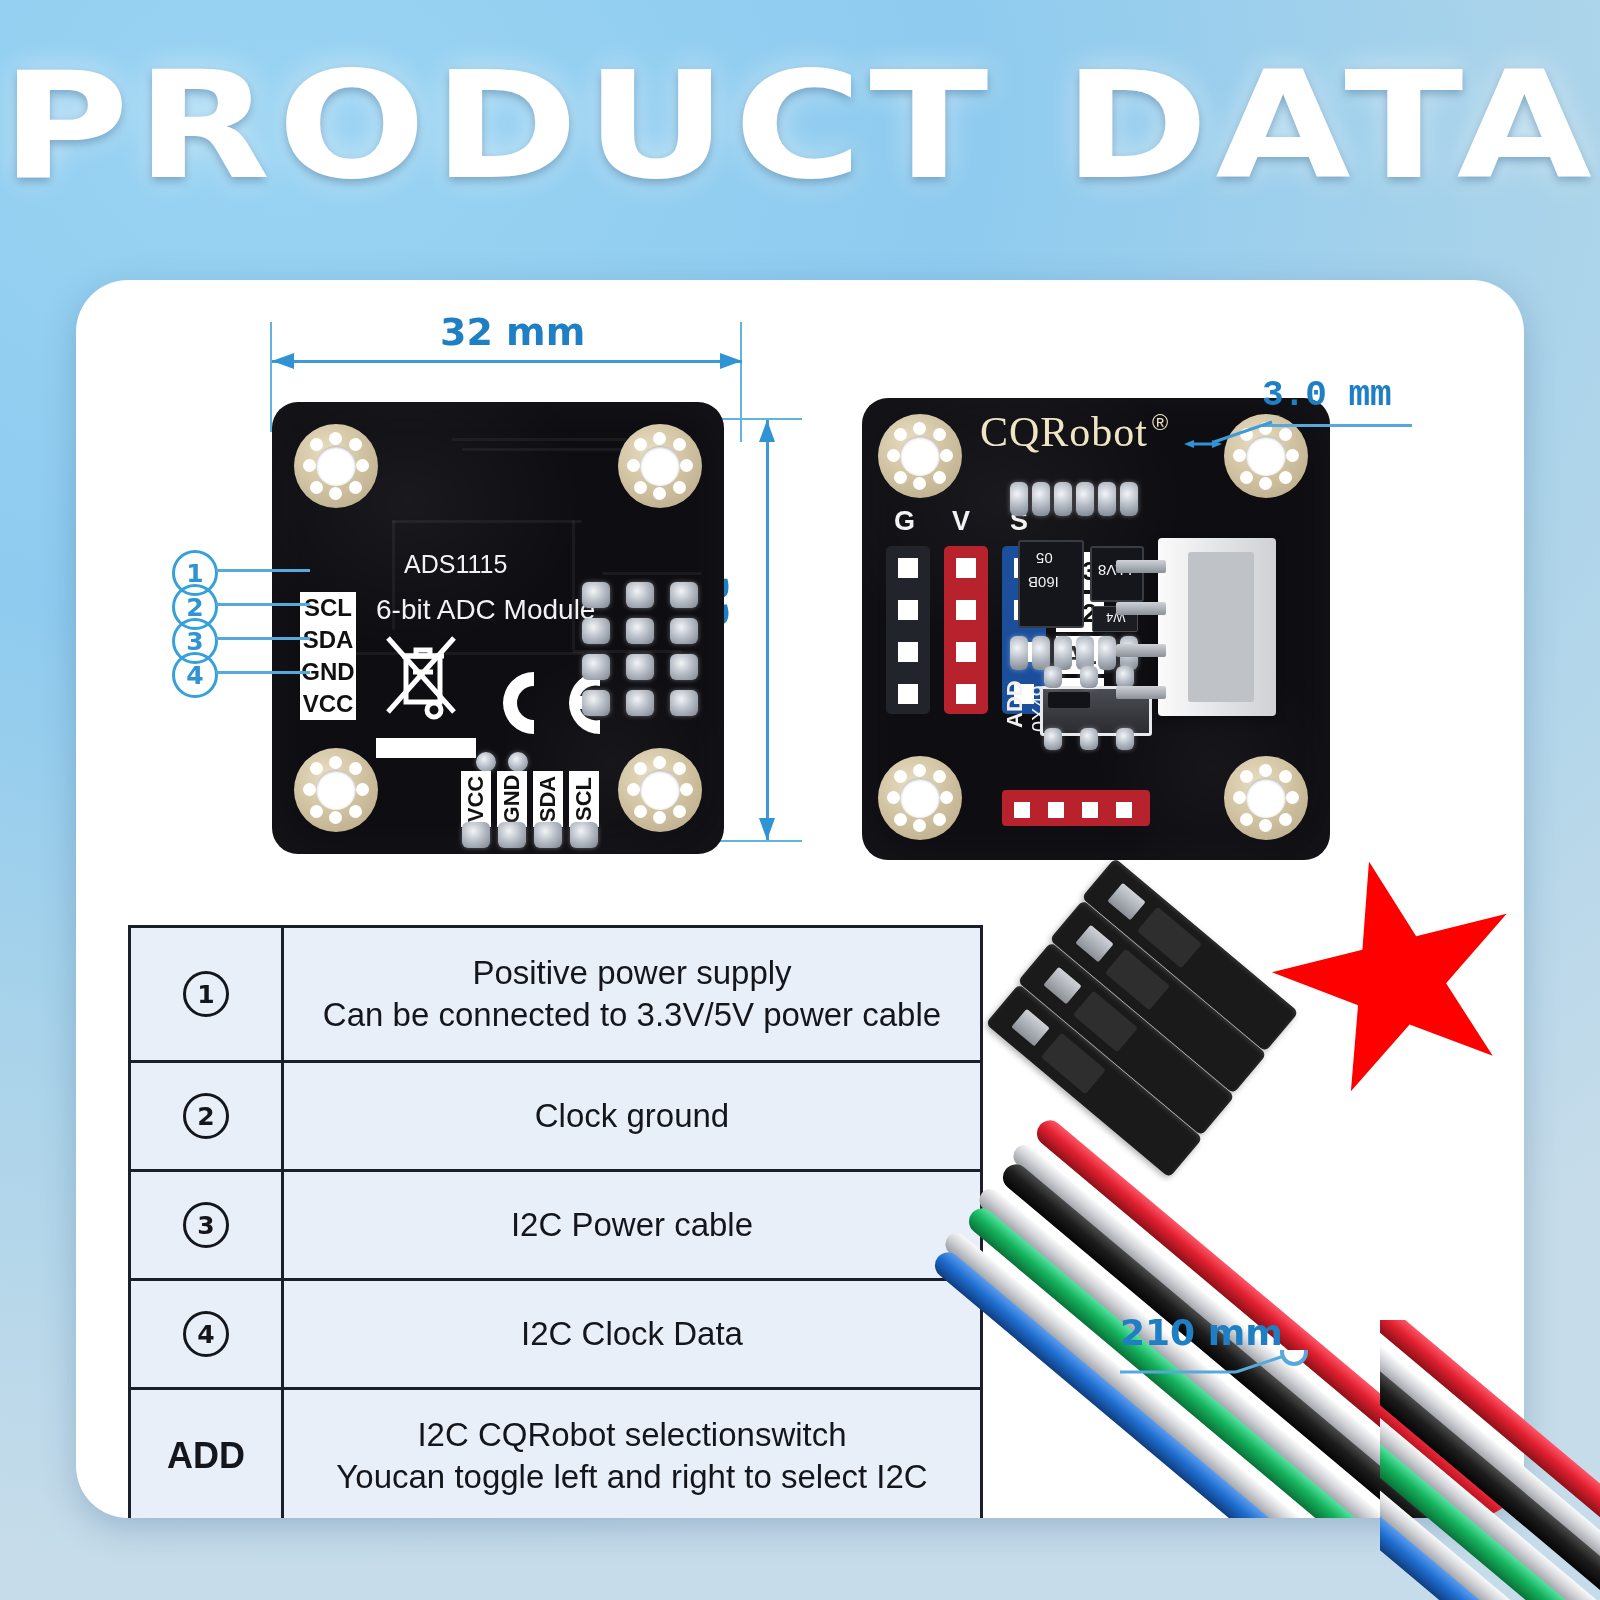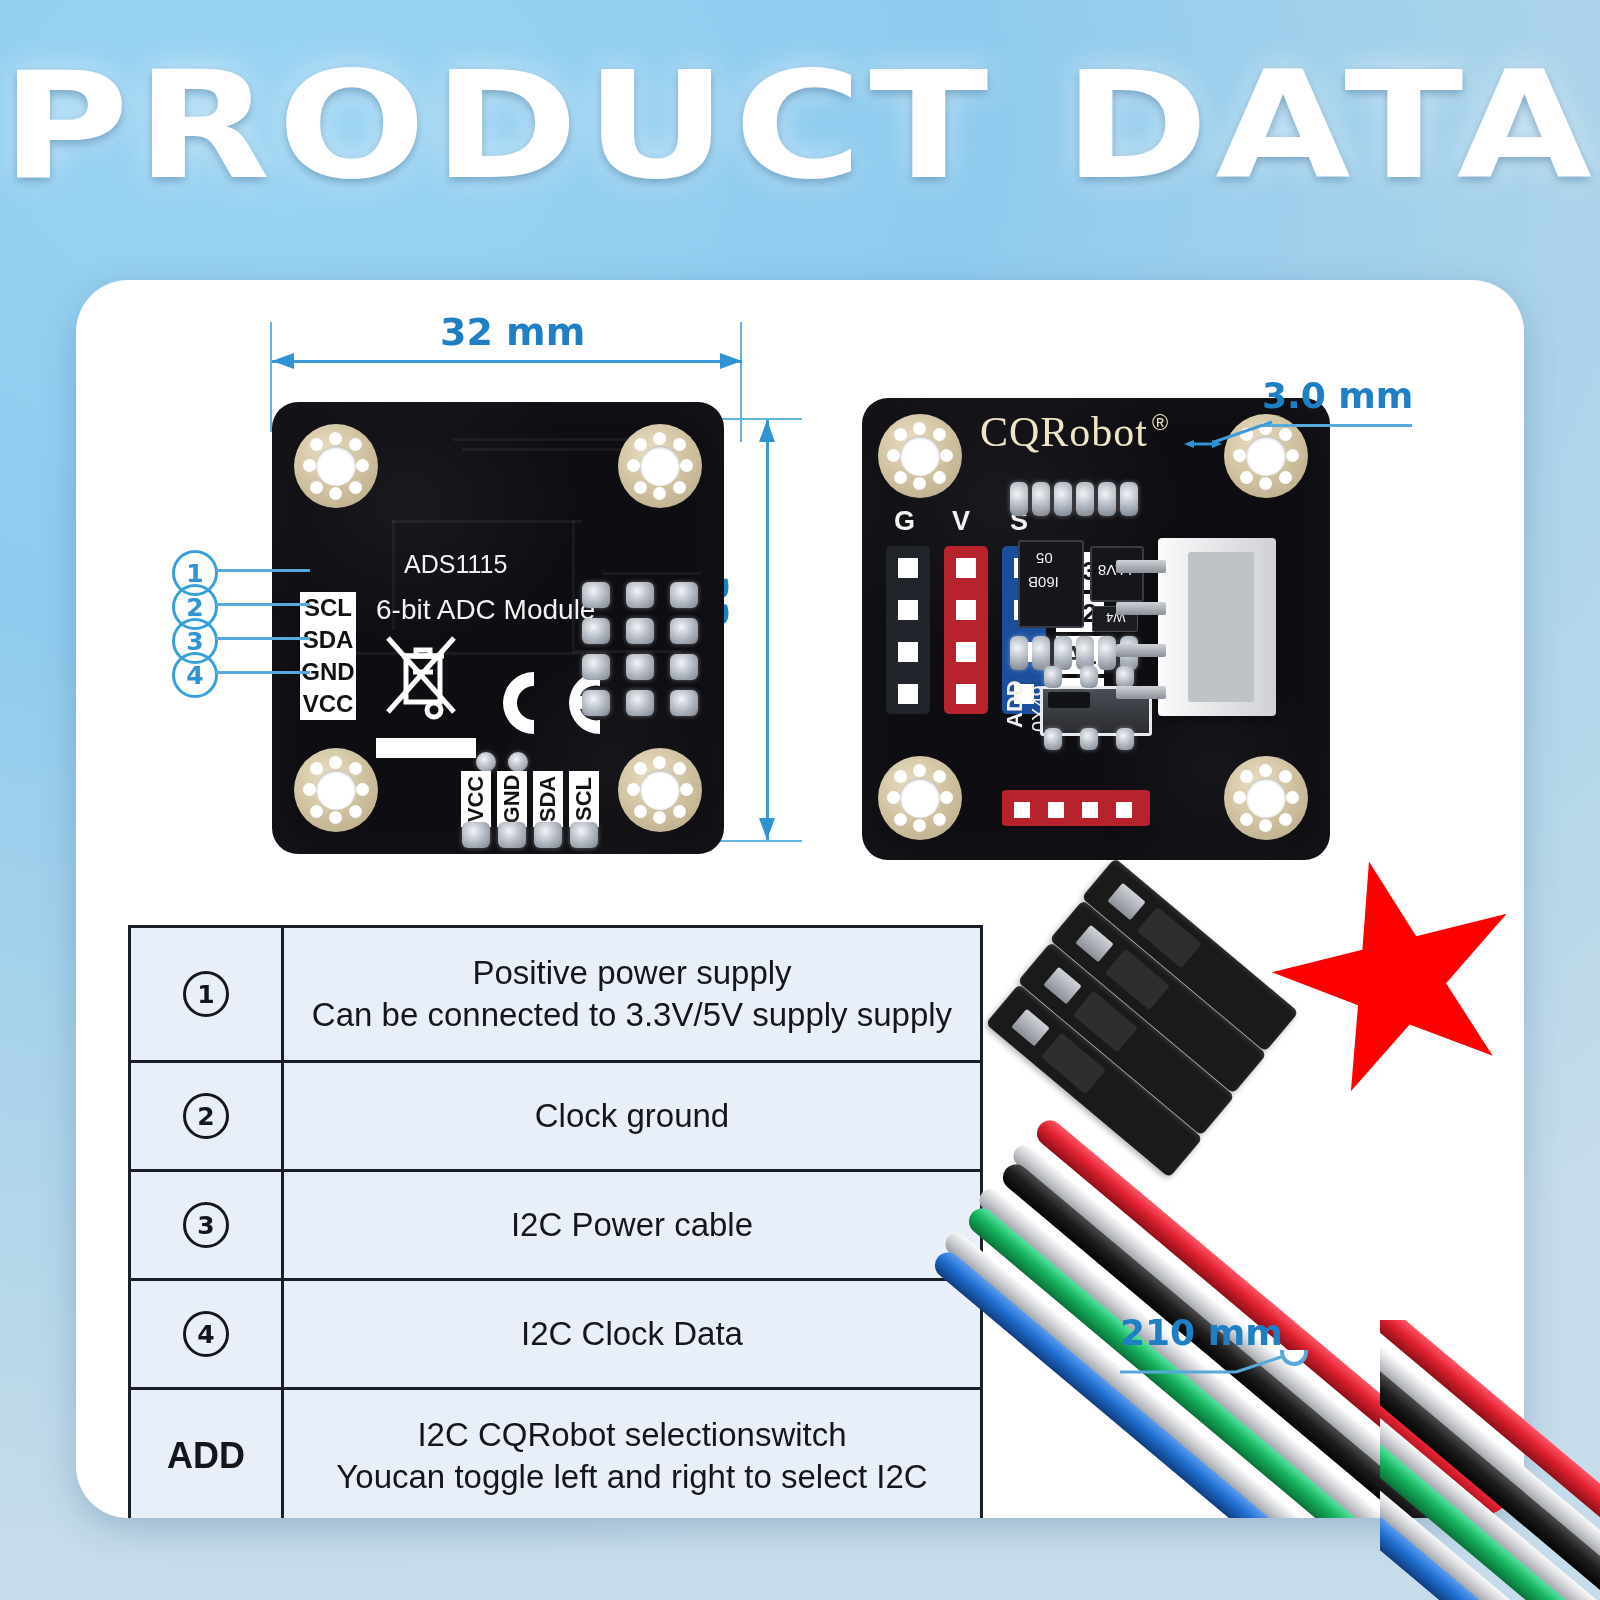--- a/index.html
+++ b/index.html
@@ -361,38 +361,38 @@
       <div class="dup-metal" style="left:254px;top:246px;width:50px;height:13px;"></div>
       <div class="dup-metal" style="left:254px;top:288px;width:50px;height:13px;"></div>
 
       <div style="position:absolute;left:140px;top:392px;width:148px;height:36px;background:#b7222c;border-radius:4px;"></div>
       <div style="position:absolute;left:152px;top:404px;width:16px;height:16px;background:#fff;"></div>
       <div style="position:absolute;left:186px;top:404px;width:16px;height:16px;background:#fff;"></div>
       <div style="position:absolute;left:220px;top:404px;width:16px;height:16px;background:#fff;"></div>
       <div style="position:absolute;left:254px;top:404px;width:16px;height:16px;background:#fff;"></div>
     </div>
 
-    <div class="dimlbl" style="left:1186px;top:95px;font-size:36px;">3.0 mm</div>
+    <div class="dimlbl" style="left:1186px;top:95px;font-size:36px;font-family:Liberation Mono, monospace;">3.0 mm</div>
     <div class="leader" style="left:1186px;top:144px;width:150px;background:#57a9dc;"></div>
     <svg style="position:absolute;left:1108px;top:130px;" width="96" height="46">
       <line x1="88" y1="12" x2="30" y2="32" stroke="#3d9ad6" stroke-width="3"></line>
       <line x1="4" y1="34" x2="34" y2="34" stroke="#2f93d4" stroke-width="3"></line>
       <polygon points="0,34 10,30 10,38" fill="#2f93d4"></polygon>
       <polygon points="38,34 28,30 28,38" fill="#2f93d4"></polygon>
     </svg>
 
     <table class="tbl" style="left:52px;top:645px;">
       <tbody>
             <tr>
         <td class="k" style="height:130px;">
           <span class="circnum">1</span>
         </td>
         <td class="v">
           <div>Positive power supply</div>
-          <div>Can be connected to 3.3V/5V supply supply</div>
+          <div>Can be connected to 3.3V/5V power cable</div>
         </td>
       </tr>
       <tr>
         <td class="k" style="height:104px;">
           <span class="circnum">2</span>
         </td>
         <td class="v">
           <div>Clock ground</div>
         </td>
       </tr>

